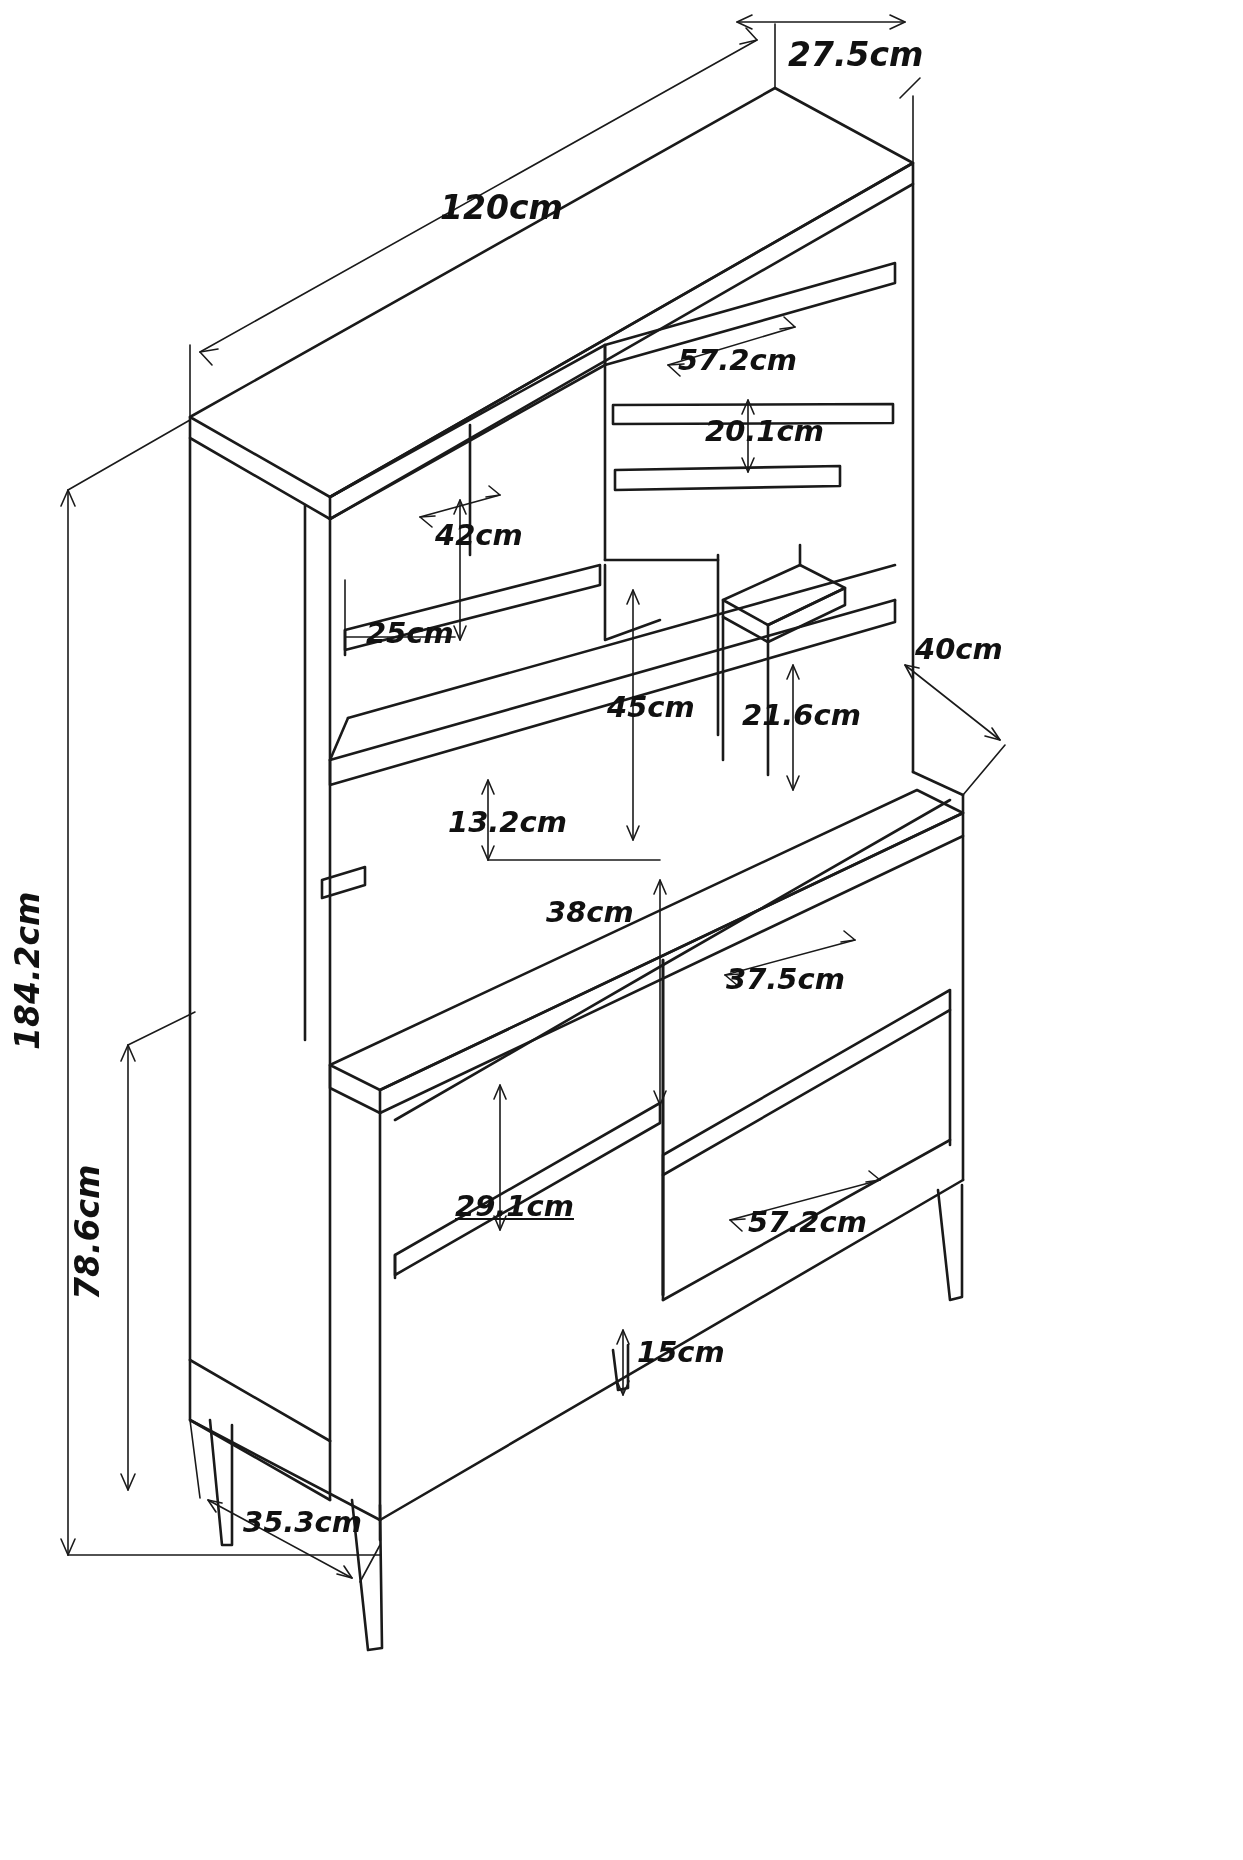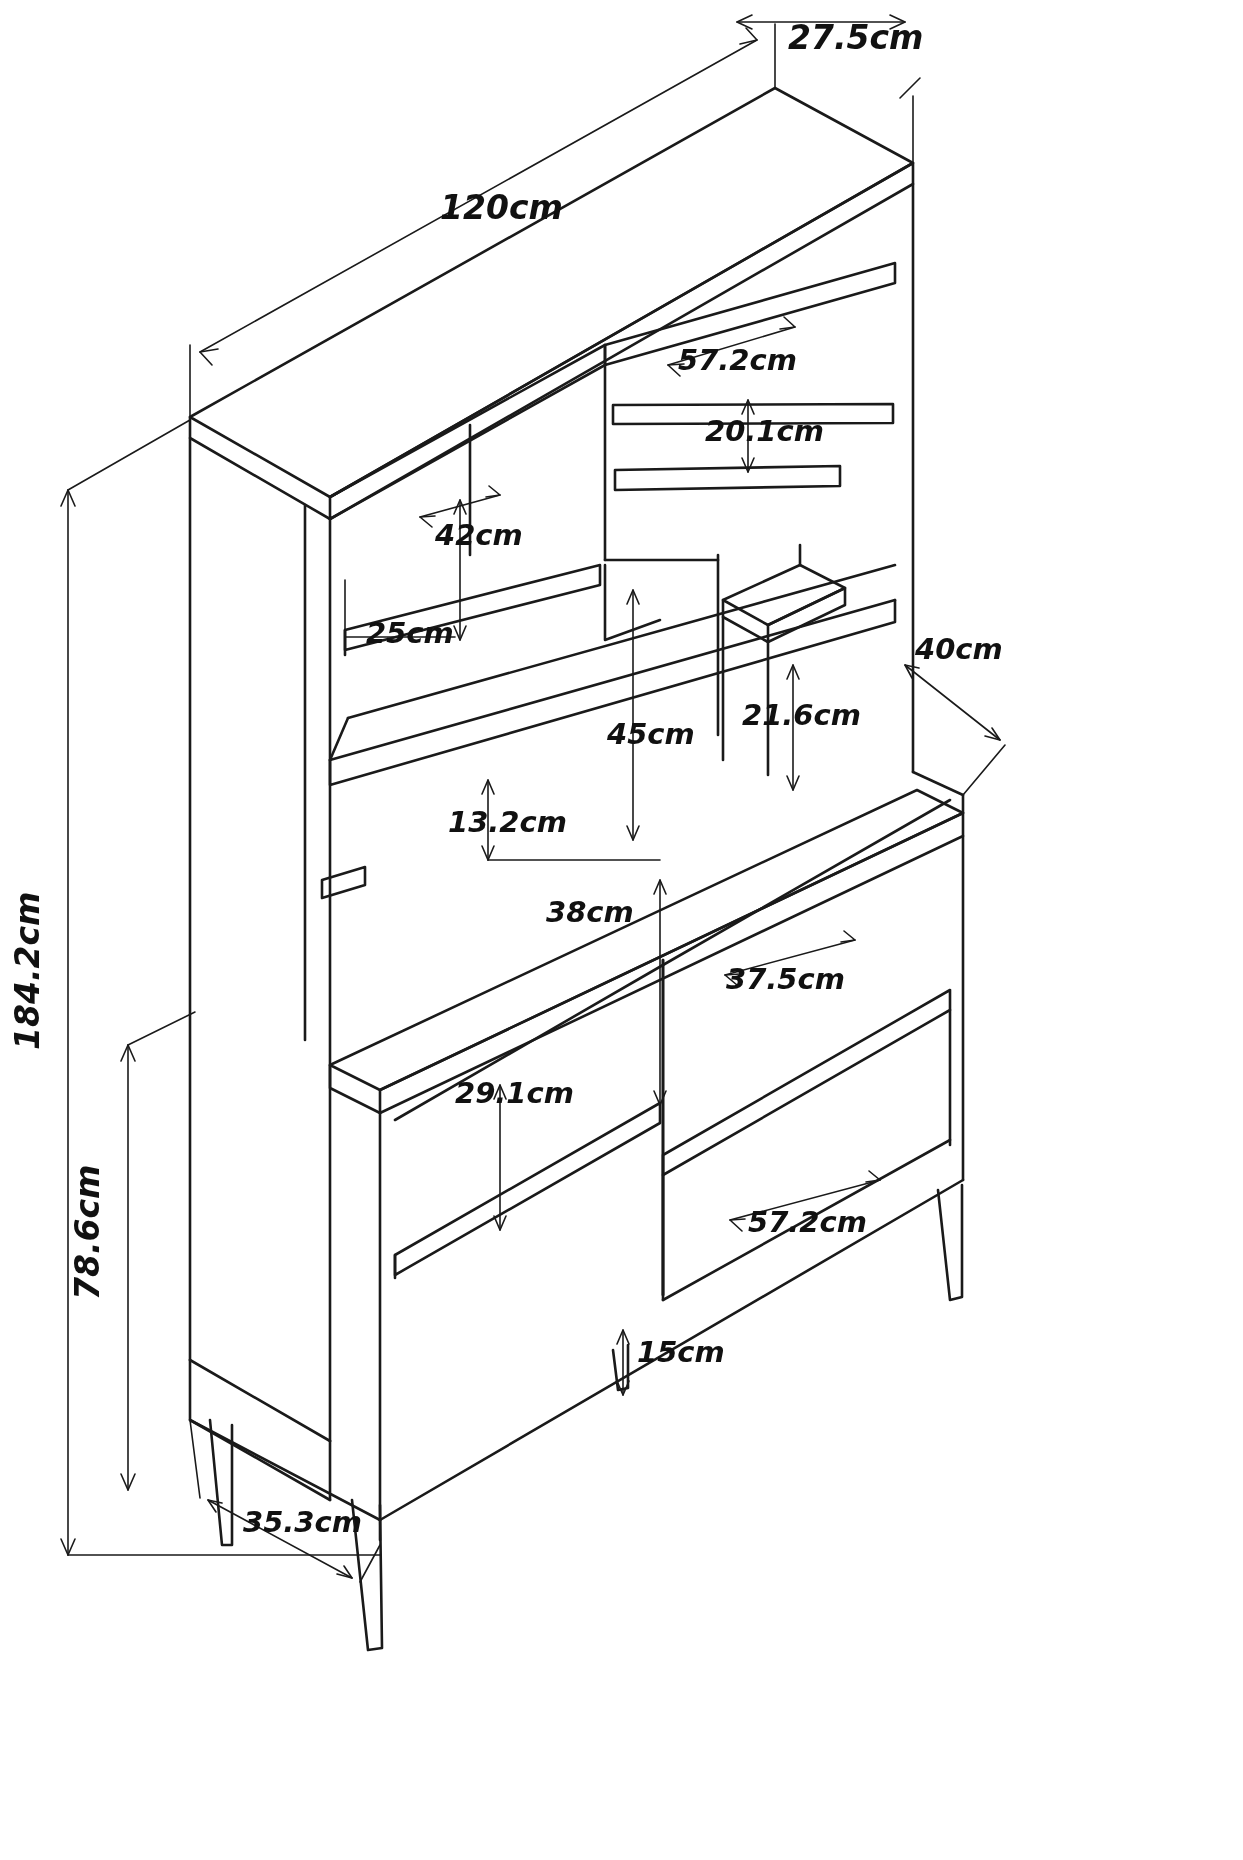--- a/index.html
+++ b/index.html
@@ -189,45 +189,45 @@
         <path d="M208,1500 L352,1578"></path>
         <path d="M208,1500 L216,1512 M208,1500 L222,1503"></path>
         <path d="M352,1578 L344,1566 M352,1578 L337,1574"></path>
         <path d="M190,1420 L200,1498"></path>
         <path d="M380,1545 L360,1582"></path>
 
       </g>
     </g>
   </svg>
 
-  <div class="dimlabel d-big" style="left:788px;top:18px;">27.5cm</div>
+  <div class="dimlabel d-big" style="left:788px;top:35px;">27.5cm</div>
 
   <div class="dimlabel d-big" style="left:440px;top:152px;margin-top:36px;">120cm</div>
 
   <div class="dimlabel d-med" style="left:678px;top:343px;">57.2cm</div>
 
   <div class="dimlabel d-med" style="left:705px;top:414px;">20.1cm</div>
 
   <div class="dimlabel d-med" style="left:435px;top:518px;">42cm</div>
 
   <div class="dimlabel d-med" style="left:366px;top:616px;">25cm</div>
 
-  <div class="dimlabel d-med" style="left:607px;top:690px;margin-top:27px;">45cm</div>
+  <div class="dimlabel d-med" style="left:607px;top:690px;">45cm</div>
 
   <div class="dimlabel d-med" style="left:742px;top:698px;">21.6cm</div>
 
   <div class="dimlabel d-med" style="left:915px;top:632px;">40cm</div>
 
   <div class="dimlabel d-med" style="left:448px;top:805px;">13.2cm</div>
 
   <div class="dimlabel d-med" style="left:546px;top:895px;">38cm</div>
 
   <div class="dimlabel d-med" style="left:726px;top:962px;">37.5cm</div>
 
-  <div class="dimlabel d-med" style="left:455px;top:1076px;">29.1cm</div>
+  <div class="dimlabel d-med" style="left:455px;top:1189px;text-decoration:underline;">29.1cm</div>
 
   <div class="dimlabel d-med" style="left:748px;top:1205px;">57.2cm</div>
 
   <div class="dimlabel d-med" style="left:637px;top:1335px;text-align:right;">15cm</div>
 
   <div class="dimlabel d-med" style="left:243px;top:1505px;font-style:italic;">35.3cm</div>
 
   <div class="dimlabel d-big rot-left" style="left:8px;top:1050px;">184.2cm</div>
 
   <div class="dimlabel d-big rot-left" style="left:68px;top:1300px;">78.6cm</div>

